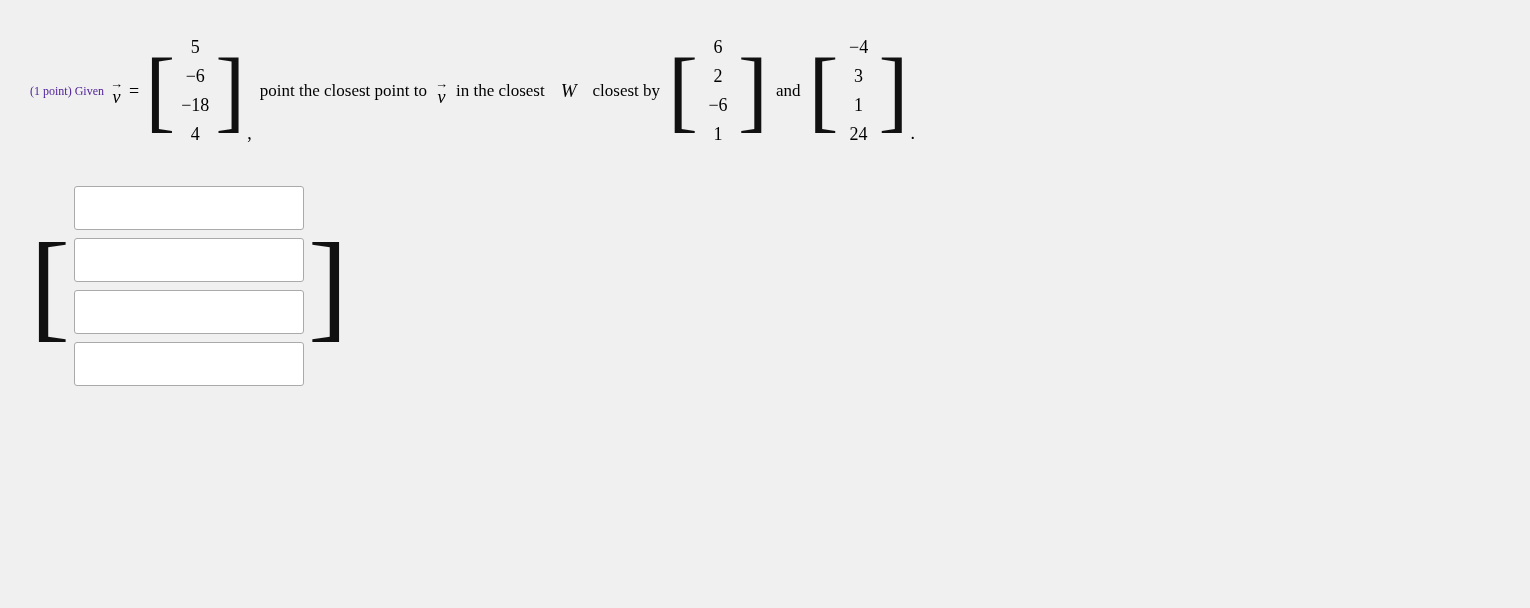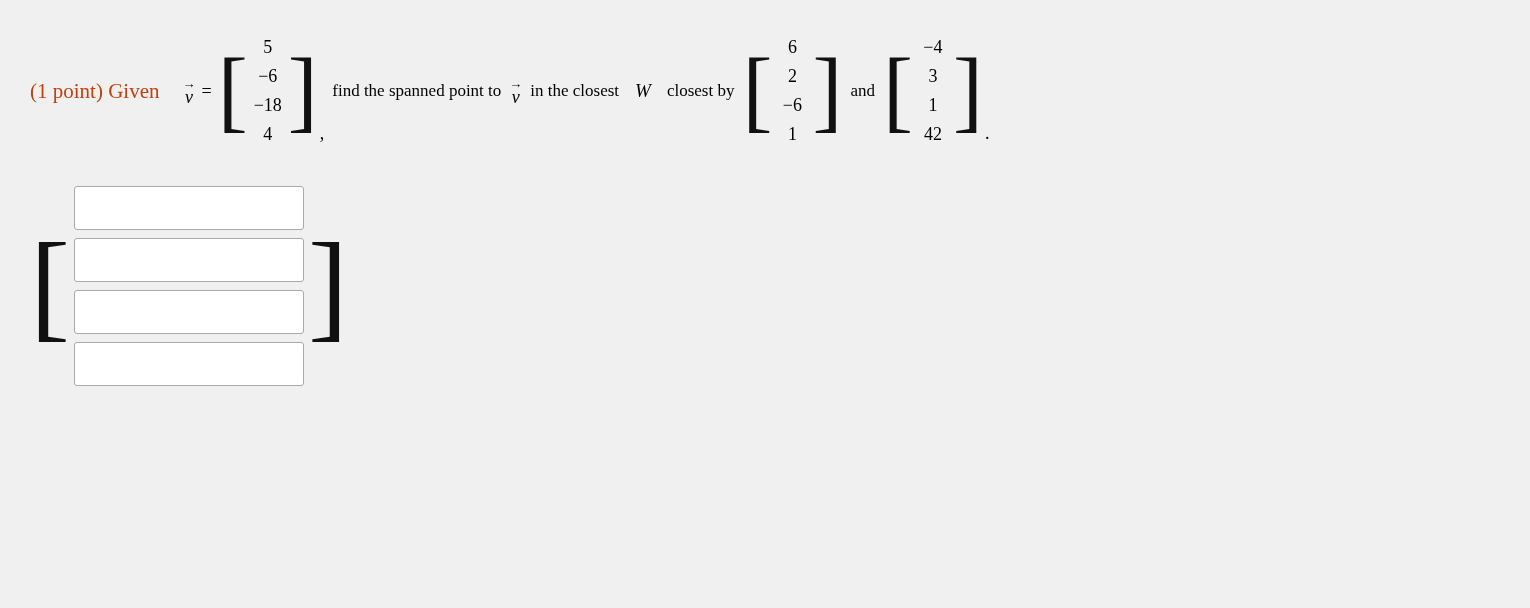--- a/index.html
+++ b/index.html
@@ -18,24 +18,24 @@
       padding: 20px 30px;
     }
     .question-row {
       display: flex;
       align-items: center;
       flex-wrap: nowrap;
       margin-top: 10px;
       gap: 0;
     }
     .question-label {
-      font-size: 21px;
+      font-size: 12px;
       white-space: nowrap;
-      margin-right: 23px;
-      color: #c2410c;
+      margin-right: 6px;
+      color: #4c1d95;
     }
     .equals {
       margin: 0 6px;
     }
     
     .matrix-wrap {
       display: inline-flex;
       align-items: center;
       position: relative;
     }
@@ -164,21 +164,21 @@
         <div class="matrix-cell">5</div>
         <div class="matrix-cell">−6</div>
         <div class="matrix-cell">−18</div>
         <div class="matrix-cell">4</div>
       </div>
       <span class="bracket-right">]</span>
     </div>
 
     <span class="comma-period">,</span>
 
-    <span class="text-middle">find the spanned point to</span>
+    <span class="text-middle">point the closest point to</span>
 
     <span class="vvec">
       <span class="arrow-top">→</span>
       <span class="letter">v</span>
     </span>
 
     <span class="text-middle">in the closest</span>
 
     <span class="subspace-W text-middle">W</span>
 
@@ -196,21 +196,21 @@
     </div>
 
     <span class="text-middle">and</span>
 
     <div class="matrix-wrap">
       <span class="bracket-left">[</span>
       <div class="matrix-values">
         <div class="matrix-cell">−4</div>
         <div class="matrix-cell">3</div>
         <div class="matrix-cell">1</div>
-        <div class="matrix-cell">42</div>
+        <div class="matrix-cell">24</div>
       </div>
       <span class="bracket-right">]</span>
     </div>
 
     <span class="period">.</span>
   </div>
 
   <div class="answer-area">
     <div class="answer-matrix-wrap">
       <span class="answer-bracket-left">[</span>

